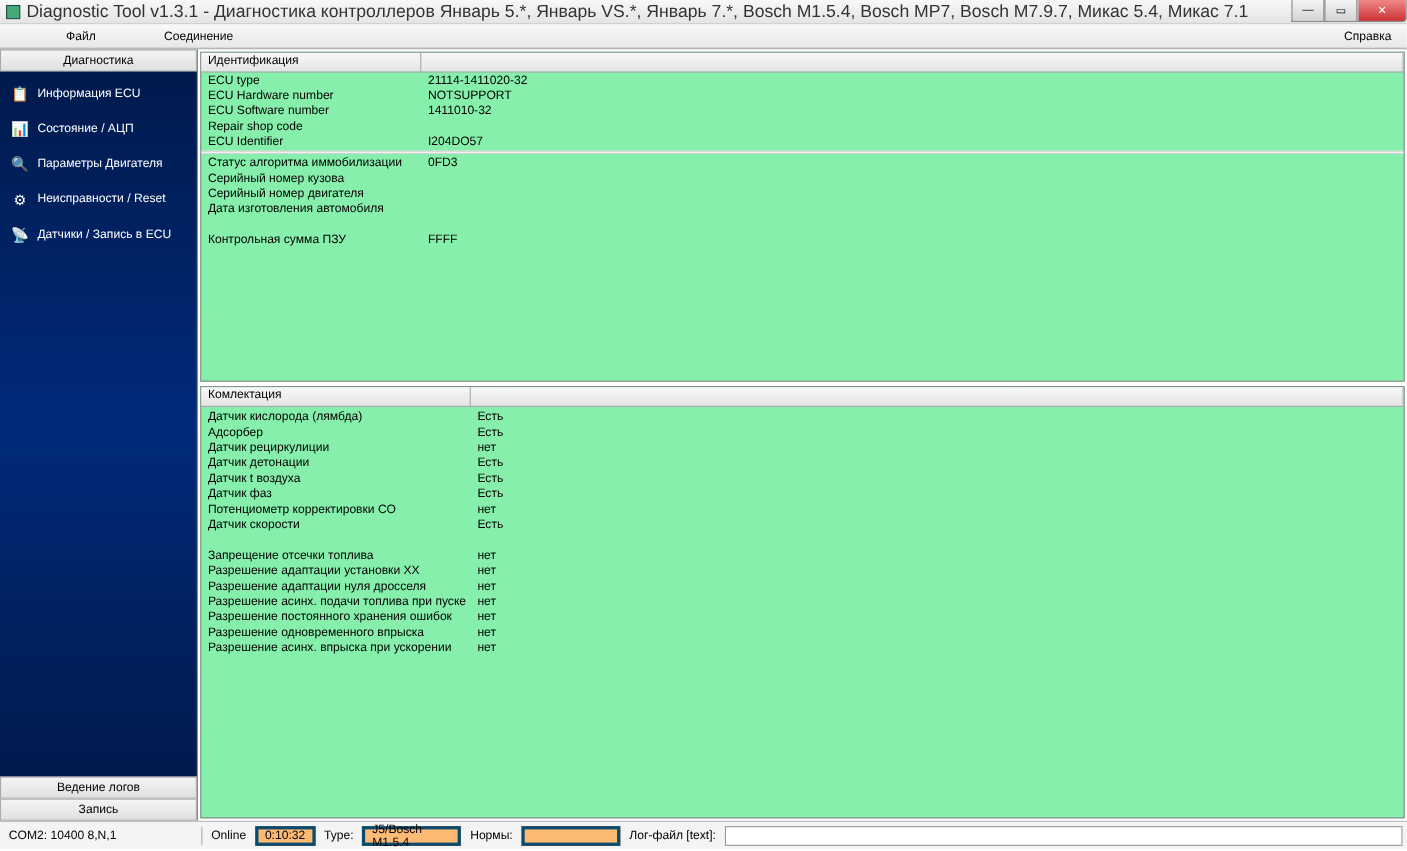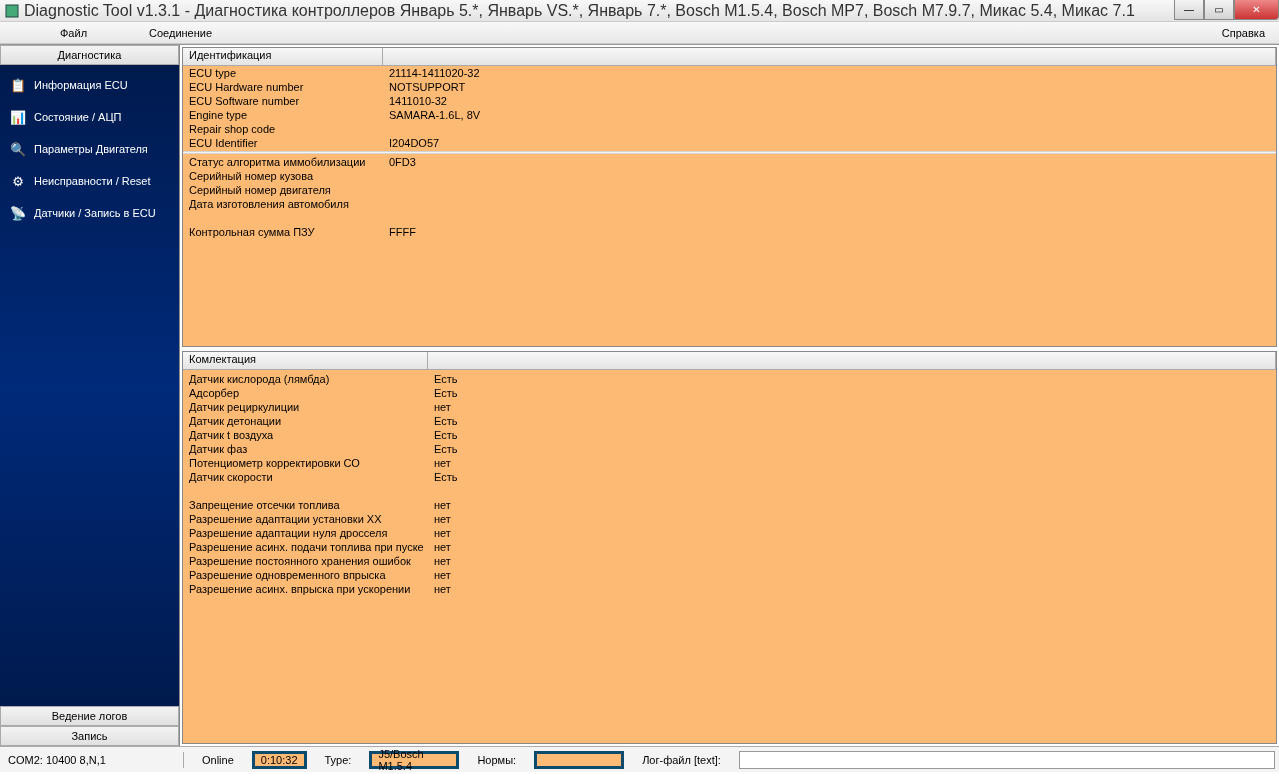--- a/index.html
+++ b/index.html
@@ -92,21 +92,21 @@
       cursor: pointer;
     }
     .content {
       flex: 1;
       display: flex; flex-direction: column;
       background: #fff;
     }
     .panel {
       border: 1px solid #888;
       margin: 2px;
-      background: #fdba74;
+      background: #86efac;
     }
     .panel-header {
       display: flex;
       background: linear-gradient(to bottom, #f8f8f8, #e4e4e4);
       border-bottom: 1px solid #aaa;
       height: 18px;
     }
     .col-head {
       padding: 1px 6px;
       border-right: 1px solid #aaa;
@@ -130,21 +130,21 @@
     .panel-bottom { flex: 1; }
     .panel-bottom .panel-body { padding-top: 2px; }
     .panel-bottom .data-label { width: 245px; }
     .divider-row { height: 3px; border-top: 1px solid #d4d4d4; border-bottom: 1px solid #d4d4d4; background: #f4f4f4; margin: 1px 0;}
     .statusbar {
       height: 26px;
       border-top: 1px solid #aaa;
       display: flex;
       align-items: center;
       padding: 2px 4px;
-      gap: 16px;
+      gap: 6px;
       background: #f4f4f4;
       font-size: 11px;
     }
     .status-cell {
       border: 3px solid #0c4a6e;
       background: #fdba74;
       padding: 2px 6px;
       display: inline-flex; align-items: center;
       height: 18px;
     }
@@ -230,24 +230,20 @@
           </div>
         <div class="data-row">
             <div class="data-label">ECU Hardware number</div>
             <div class="data-value">NOTSUPPORT</div>
           </div>
         <div class="data-row">
             <div class="data-label">ECU Software number</div>
             <div class="data-value">1411010-32</div>
           </div>
         <div class="data-row">
-            <div class="data-label">Engine type</div>
-            <div class="data-value">SAMARA-1.6L, 8V</div>
-          </div>
-        <div class="data-row">
             <div class="data-label">Repair shop code</div>
             <div class="data-value"></div>
           </div>
         <div class="data-row">
             <div class="data-label">ECU Identifier</div>
             <div class="data-value">I204DO57</div>
           </div>
         <div class="divider-row"></div>
         <div class="data-row">
             <div class="data-label">Статус алгоритма иммобилизации</div>

